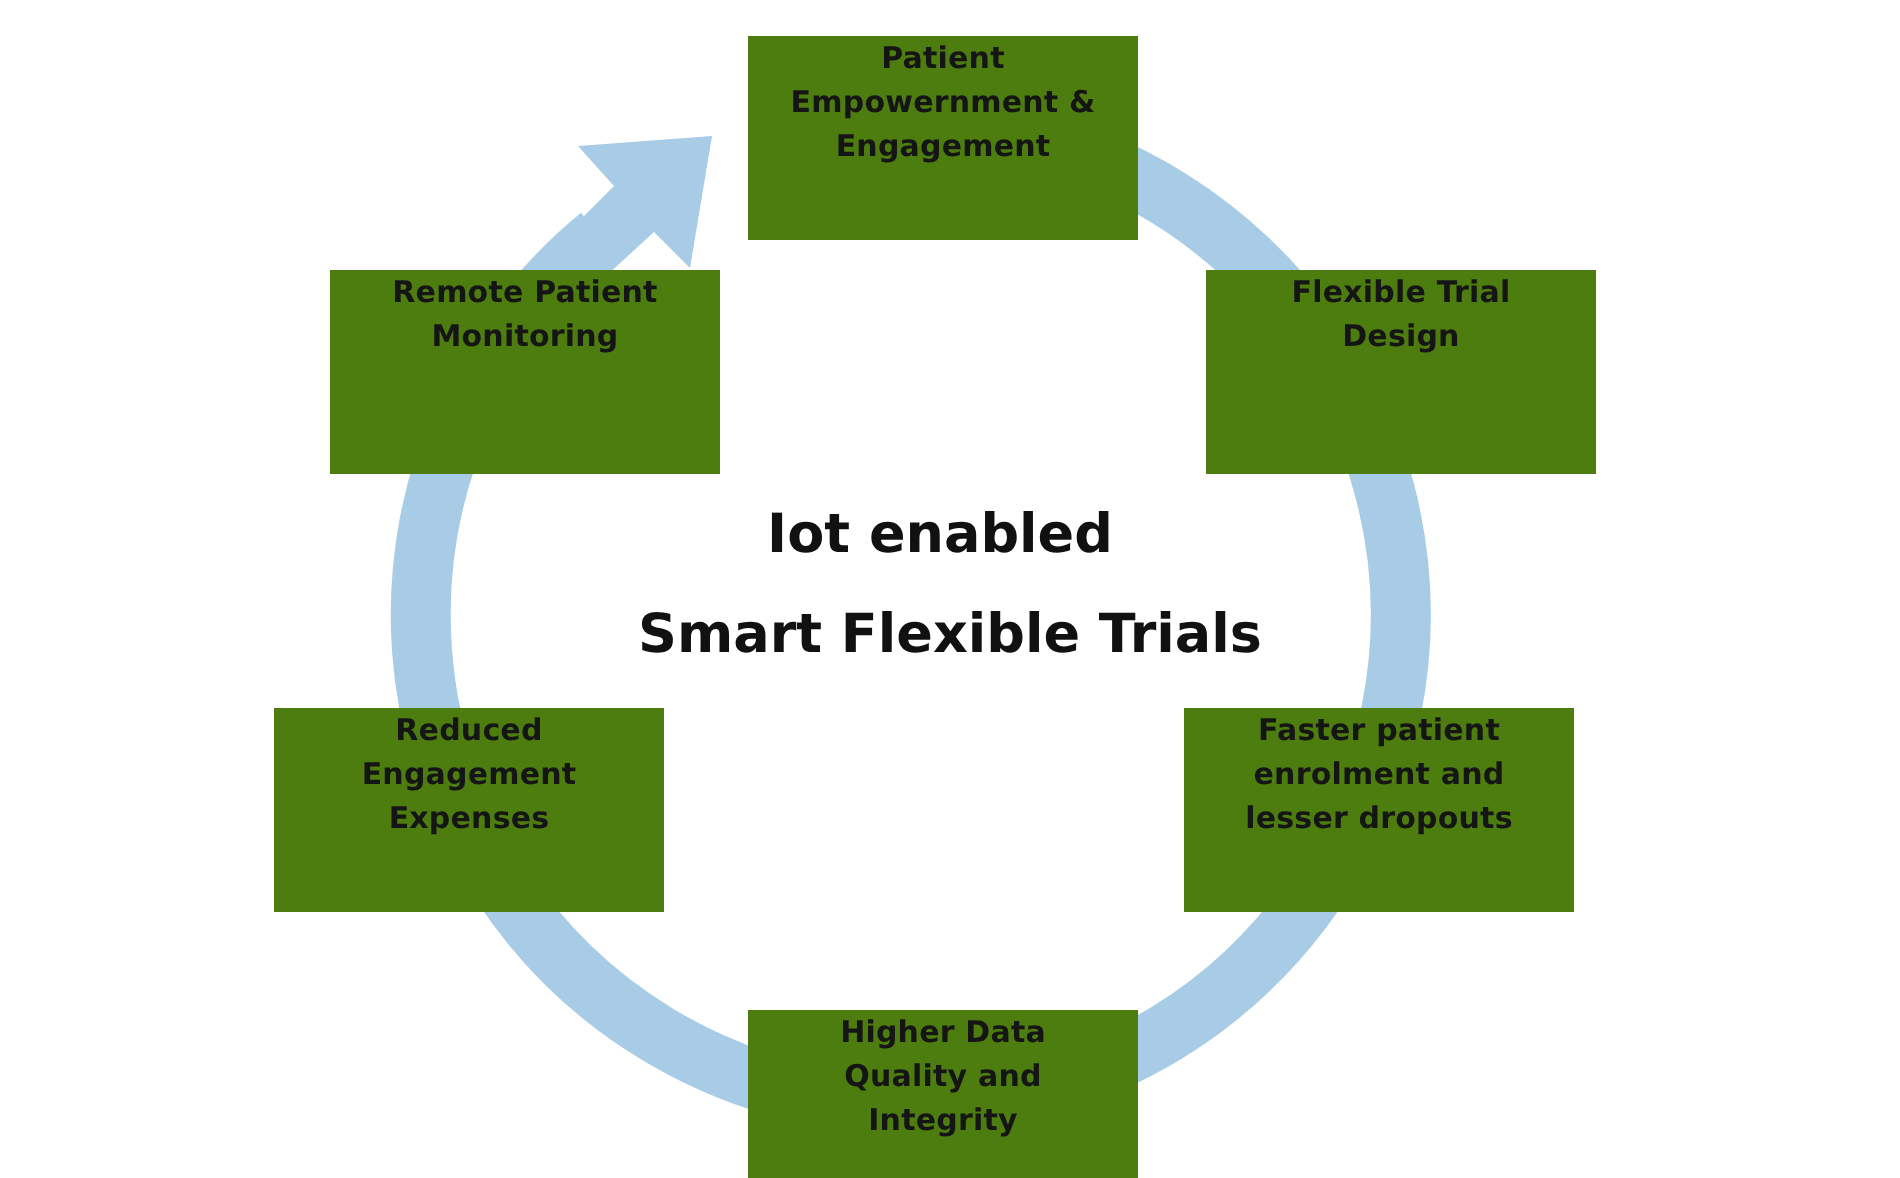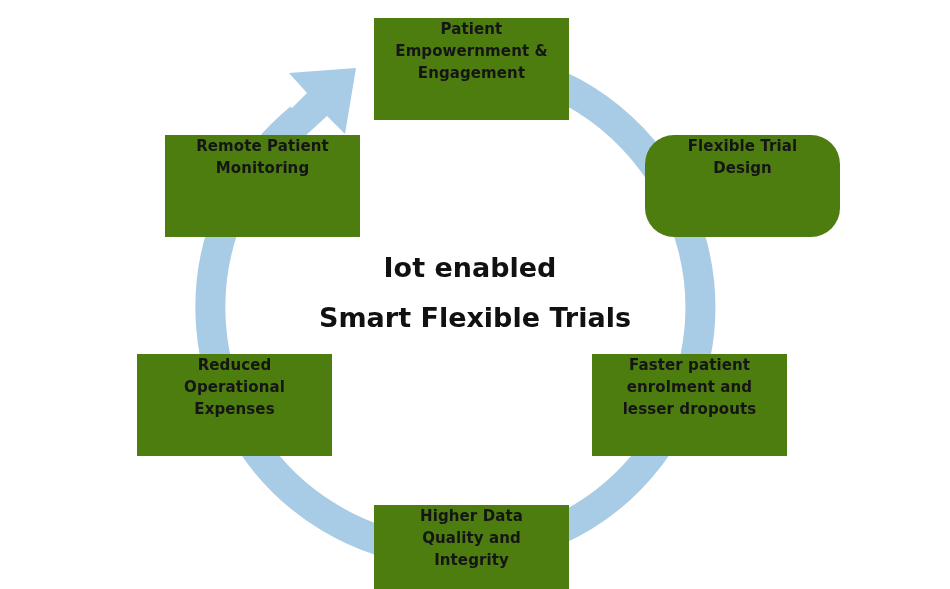--- a/index.html
+++ b/index.html
@@ -19,37 +19,37 @@
 <svg id="ring" viewBox="0 0 950 589">
   <path d="M 300 118 A 245 245 0 1 0 420 65" fill="none" stroke="#a8cce6" stroke-width="30"></path>
   <polygon points="289,73 356,68 345,134 327,116 303,138 282,118 307,93" fill="#a8cce6"></polygon>
 </svg>
 
 <div class="box" style="left:374px; top:18px;">
   <span>Patient
 Empowernment &amp;
 Engagement</span>
 </div>
-<div class="box" style="left:645px; top:135px;border-radius:29px;">
+<div class="box" style="left:603px; top:135px;">
   <span>Flexible Trial
 Design</span>
 </div>
 <div class="box" style="left:592px; top:354px;">
   <span>Faster patient
 enrolment and
 lesser dropouts</span>
 </div>
 <div class="box" style="left:374px; top:473px;margin-top:32px;">
   <span>Higher Data
 Quality and
 Integrity</span>
 </div>
 <div class="box" style="left:137px; top:354px;">
   <span>Reduced
-Operational
+Engagement
 Expenses</span>
 </div>
 <div class="box" style="left:137px; top:135px;margin-left:28px;">
   <span>Remote Patient
 Monitoring</span>
 </div>
 
 <div class="center-title" style="top:252px; left:-5px;">Iot enabled</div>
 <div class="center-title" style="top:302px;">Smart Flexible Trials</div>
 

